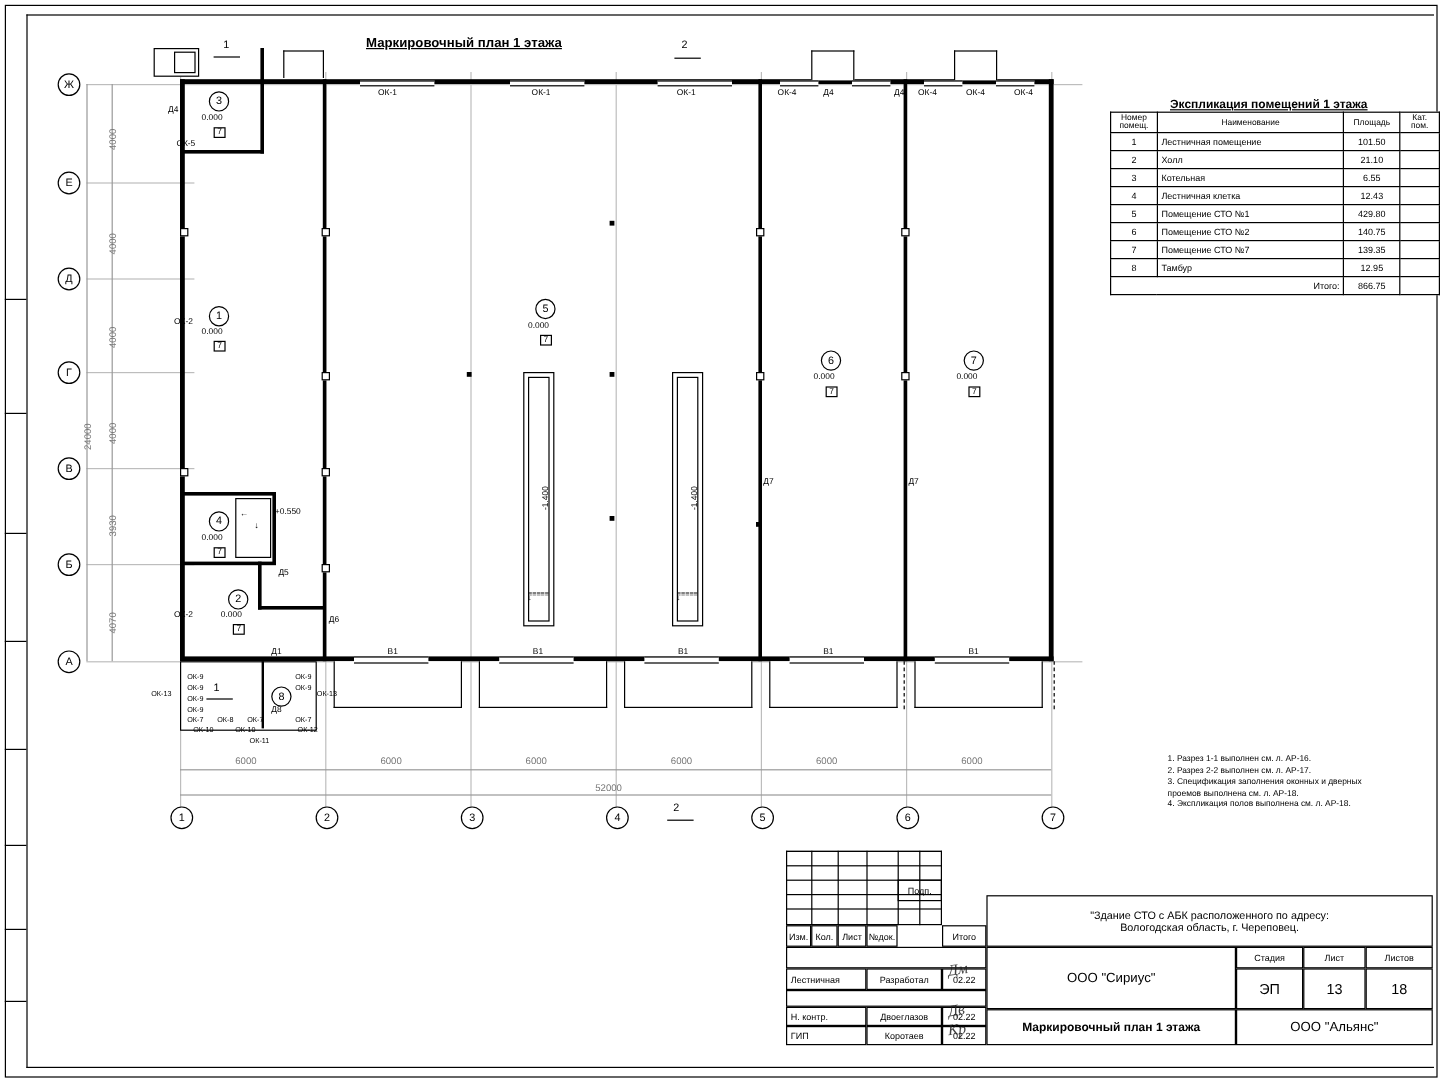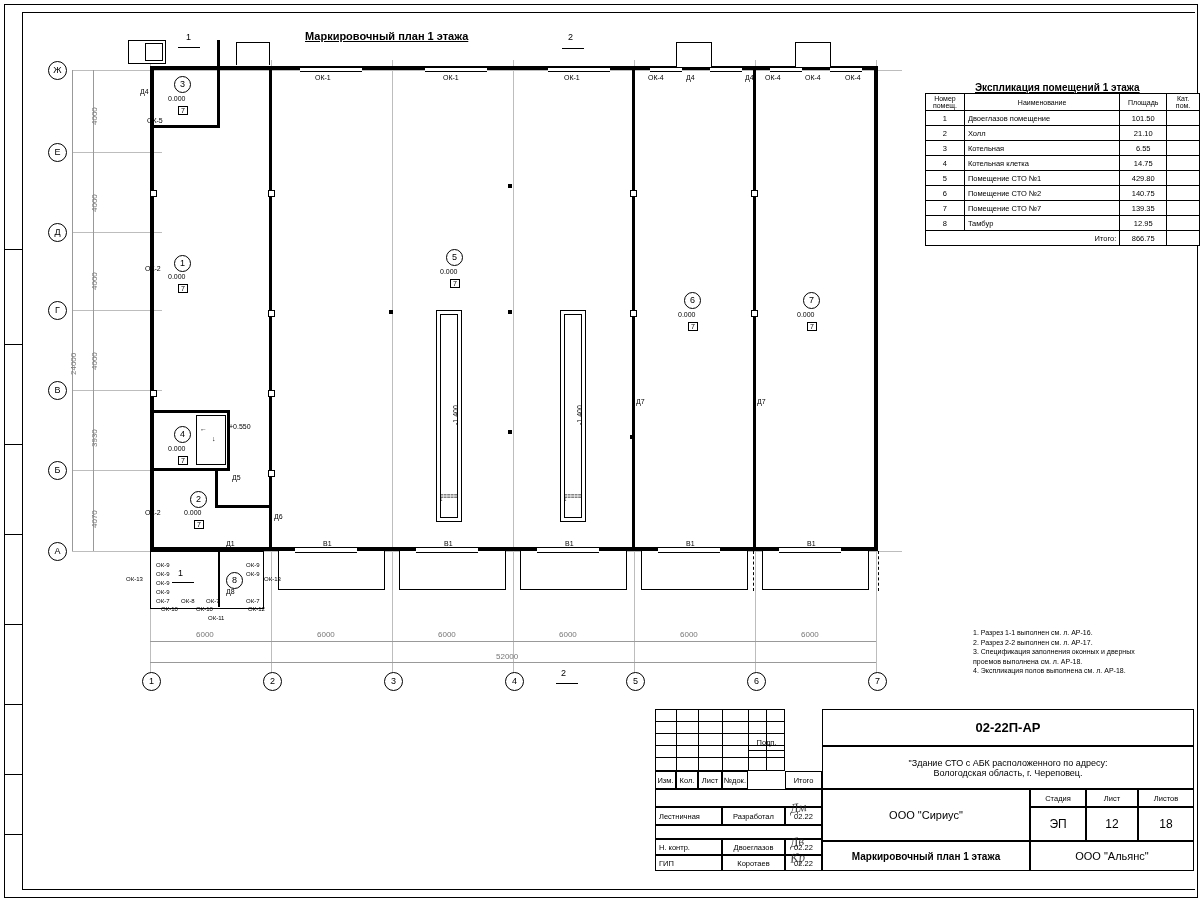--- a/index.html
+++ b/index.html
@@ -292,40 +292,40 @@
       <tr>
         <th style="width:32px">Номер помещ.</th>
         <th style="width:150px">Наименование</th>
         <th style="width:40px">Площадь</th>
         <th style="width:26px">Кат. пом.</th>
       </tr>
     </thead>
     <tbody>
       <tr>
           <td class="tc">1</td>
-          <td>Двоеглазов помещение</td>
+          <td>Лестничная помещение</td>
           <td class="tc">101.50</td>
           <td></td>
         </tr>
       <tr>
           <td class="tc">2</td>
           <td>Холл</td>
           <td class="tc">21.10</td>
           <td></td>
         </tr>
       <tr>
           <td class="tc">3</td>
           <td>Котельная</td>
           <td class="tc">6.55</td>
           <td></td>
         </tr>
       <tr>
           <td class="tc">4</td>
-          <td>Котельная клетка</td>
-          <td class="tc">14.75</td>
+          <td>Лестничная клетка</td>
+          <td class="tc">12.43</td>
           <td></td>
         </tr>
       <tr>
           <td class="tc">5</td>
           <td>Помещение СТО №1</td>
           <td class="tc">429.80</td>
           <td></td>
         </tr>
       <tr>
           <td class="tc">6</td>
@@ -392,29 +392,28 @@
   <div class="tb c small" style="left:722px;top:855px;width:63px;height:16px">Коротаев</div>
   <div class="tb c small" style="left:785px;top:855px;width:37px;height:16px">02.22</div>
 
   <div class="tb" style="left:655px;top:789px;width:167px;height:18px"></div>
   <div class="tb" style="left:655px;top:825px;width:167px;height:14px"></div>
 
   <div class="sign" style="left:790px;top:800px;transform:rotate(-8deg)">Дм</div>
   <div class="sign" style="left:790px;top:834px;transform:rotate(-10deg)">Дв</div>
   <div class="sign" style="left:790px;top:850px;transform:rotate(-6deg)">Кр</div>
 
-  <div class="tb c b" style="left:822px;top:709px;width:372px;height:37px;font-size:13px">02-22П-АР</div>
   <div class="tb c" style="left:822px;top:746px;width:372px;height:43px;font-size:9px;flex-direction:column">
     <div>"Здание СТО с АБК расположенного по адресу:</div>
     <div>Вологодская область, г. Череповец.</div>
   </div>
   <div class="tb c" style="left:822px;top:789px;width:208px;height:52px;font-size:11px">ООО "Сириус"</div>
   <div class="tb c b" style="left:822px;top:841px;width:208px;height:30px;font-size:10px">Маркировочный план 1 этажа</div>
 
   <div class="tb c small" style="left:1030px;top:789px;width:56px;height:18px">Стадия</div>
   <div class="tb c small" style="left:1086px;top:789px;width:52px;height:18px">Лист</div>
   <div class="tb c small" style="left:1138px;top:789px;width:56px;height:18px">Листов</div>
   <div class="tb c" style="left:1030px;top:807px;width:56px;height:34px;font-size:12px">ЭП</div>
-  <div class="tb c" style="left:1086px;top:807px;width:52px;height:34px;font-size:12px">12</div>
+  <div class="tb c" style="left:1086px;top:807px;width:52px;height:34px;font-size:12px">13</div>
   <div class="tb c" style="left:1138px;top:807px;width:56px;height:34px;font-size:12px">18</div>
   <div class="tb c" style="left:1030px;top:841px;width:164px;height:30px;font-size:11px">ООО "Альянс"</div>
 
 </div>
 
 </body></html>

